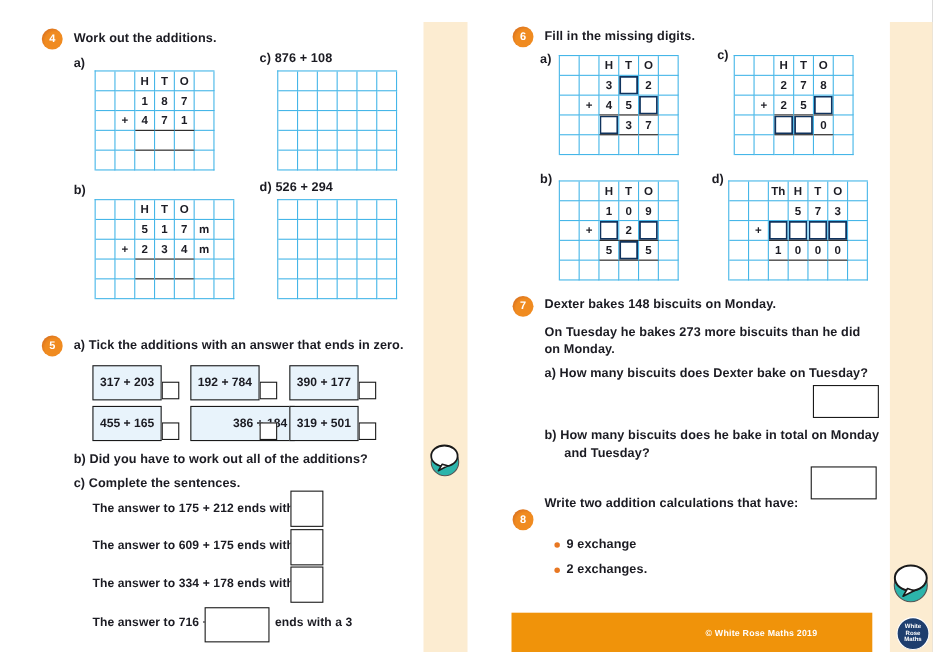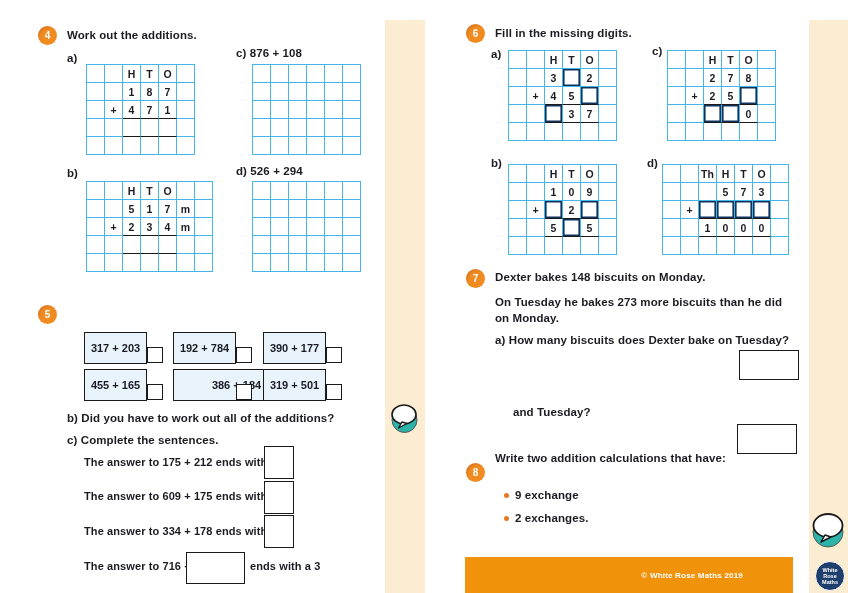--- a/index.html
+++ b/index.html
@@ -179,20 +179,21 @@
       <div class="cell"></div>
       <div class="cell"></div>
       <div class="cell"></div>
       <div class="cell"></div>
       <div class="cell"></div>
     </div>
 
   <div class="badge" style="left:38px;top:305px;">
       <span>5</span>
     </div>
+  <div class="t" style="left:67px;top:308px;">a) Tick the additions with an answer that ends in zero.</div>
 
   <div class="card" style="left:84px;top:332px;">317 + 203</div>
   <div class="tick" style="left:147px;top:347px;"></div>
   <div class="card" style="left:173px;top:332px;">192 + 784</div>
   <div class="tick" style="left:236px;top:347px;"></div>
   <div class="card" style="left:263px;top:332px;">390 + 177</div>
   <div class="tick" style="left:326px;top:347px;"></div>
 
   <div class="card" style="left:84px;top:369px;">455 + 165</div>
   <div class="tick" style="left:147px;top:384px;"></div>
@@ -366,20 +367,21 @@
   <div class="badge" style="left:466px;top:269px;">
       <span>7</span>
     </div>
   <div class="t" style="left:495px;top:271px;">Dexter bakes 148 biscuits on Monday.</div>
   <div class="t" style="left:495px;top:296px;">On Tuesday he bakes 273 more biscuits than he did</div>
   <div class="t" style="left:495px;top:312px;">on Monday.</div>
 
   <div class="t" style="left:495px;top:334px;">a) How many biscuits does Dexter bake on Tuesday?</div>
   <div class="sbox" style="left:739px;top:350px;width:58px;height:28px;"></div>
 
+  <div class="t" style="left:495px;top:390px;">b) How many biscuits does he bake in total on Monday</div>
   <div class="t" style="left:513px;top:406px;">and Tuesday?</div>
   <div class="sbox" style="left:737px;top:424px;width:58px;height:28px;"></div>
 
   <div class="badge" style="left:466px;top:463px;">
       <span>8</span>
     </div>
   <div class="t" style="left:495px;top:452px;">Write two addition calculations that have:</div>
 
   <div class="dot" style="left:504px;top:493px;"></div>
   <div class="t" style="left:515px;top:489px;">9 exchange</div>

